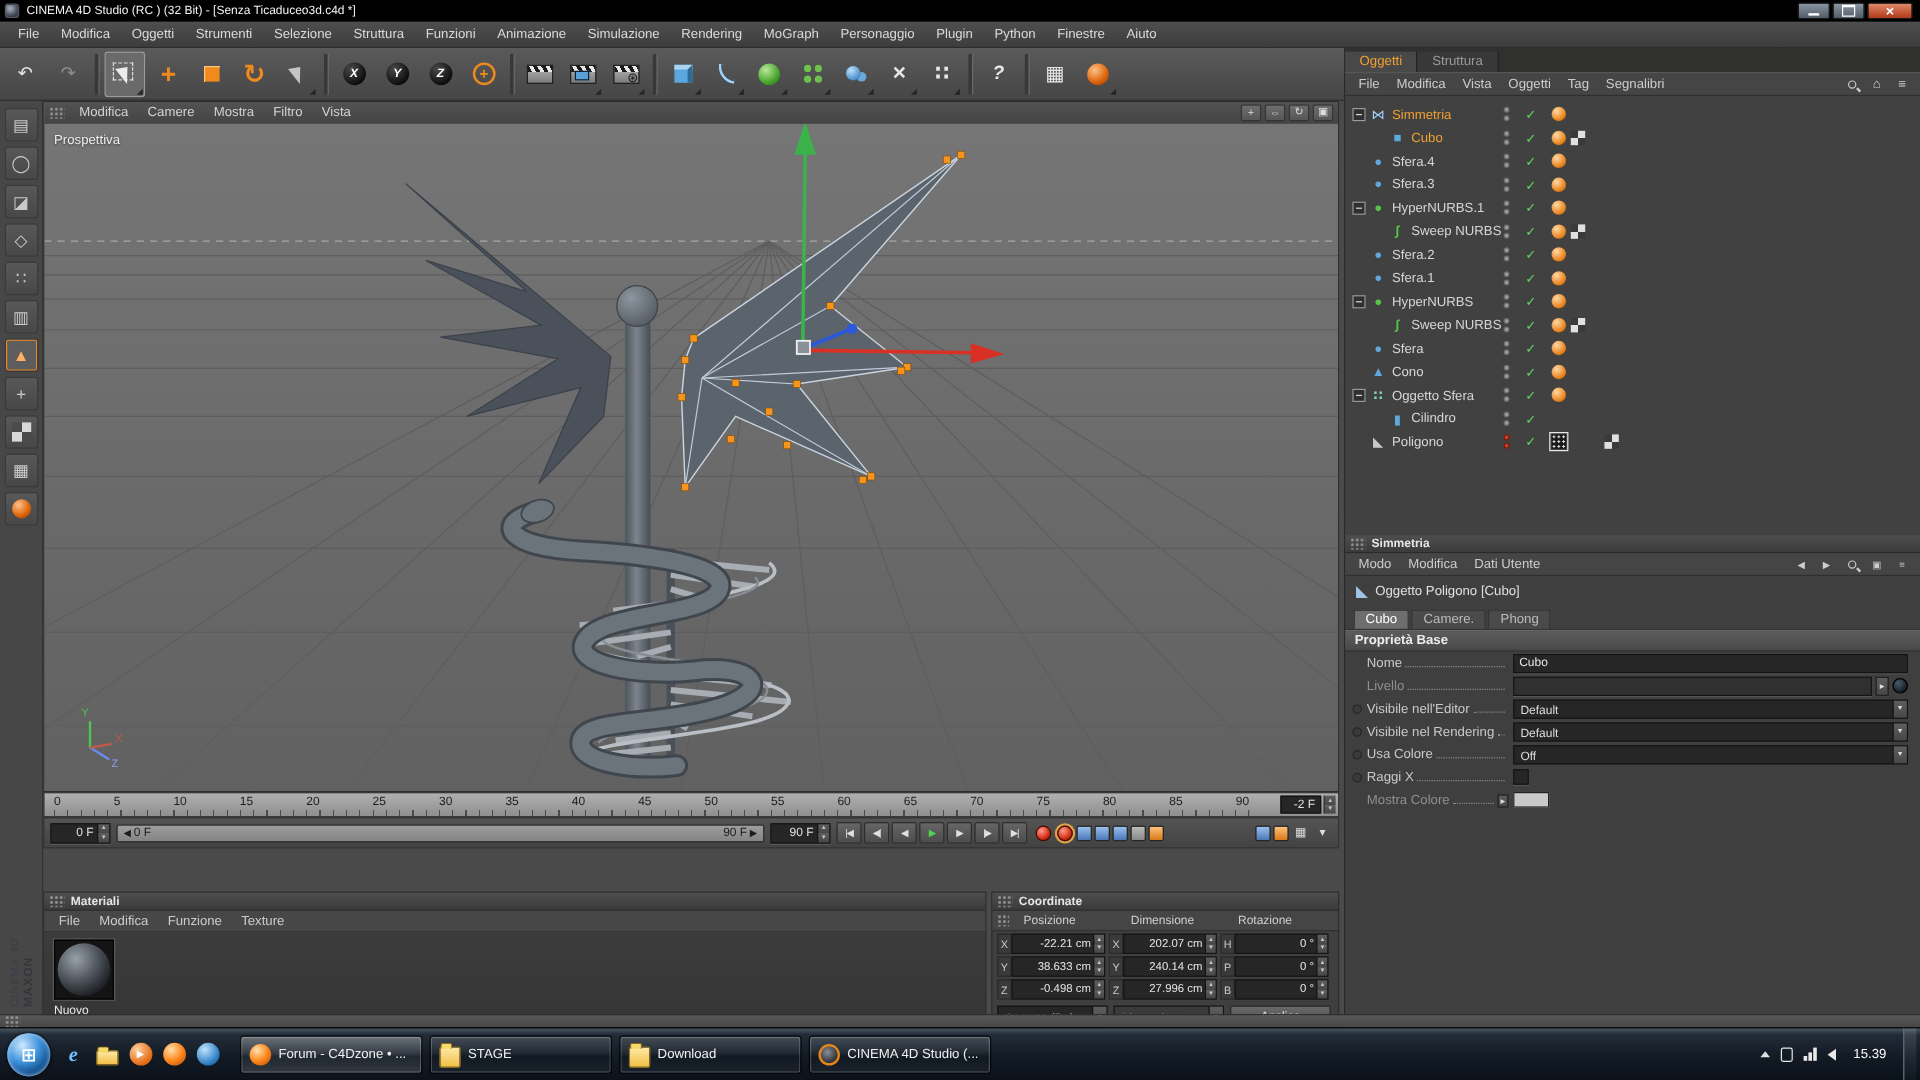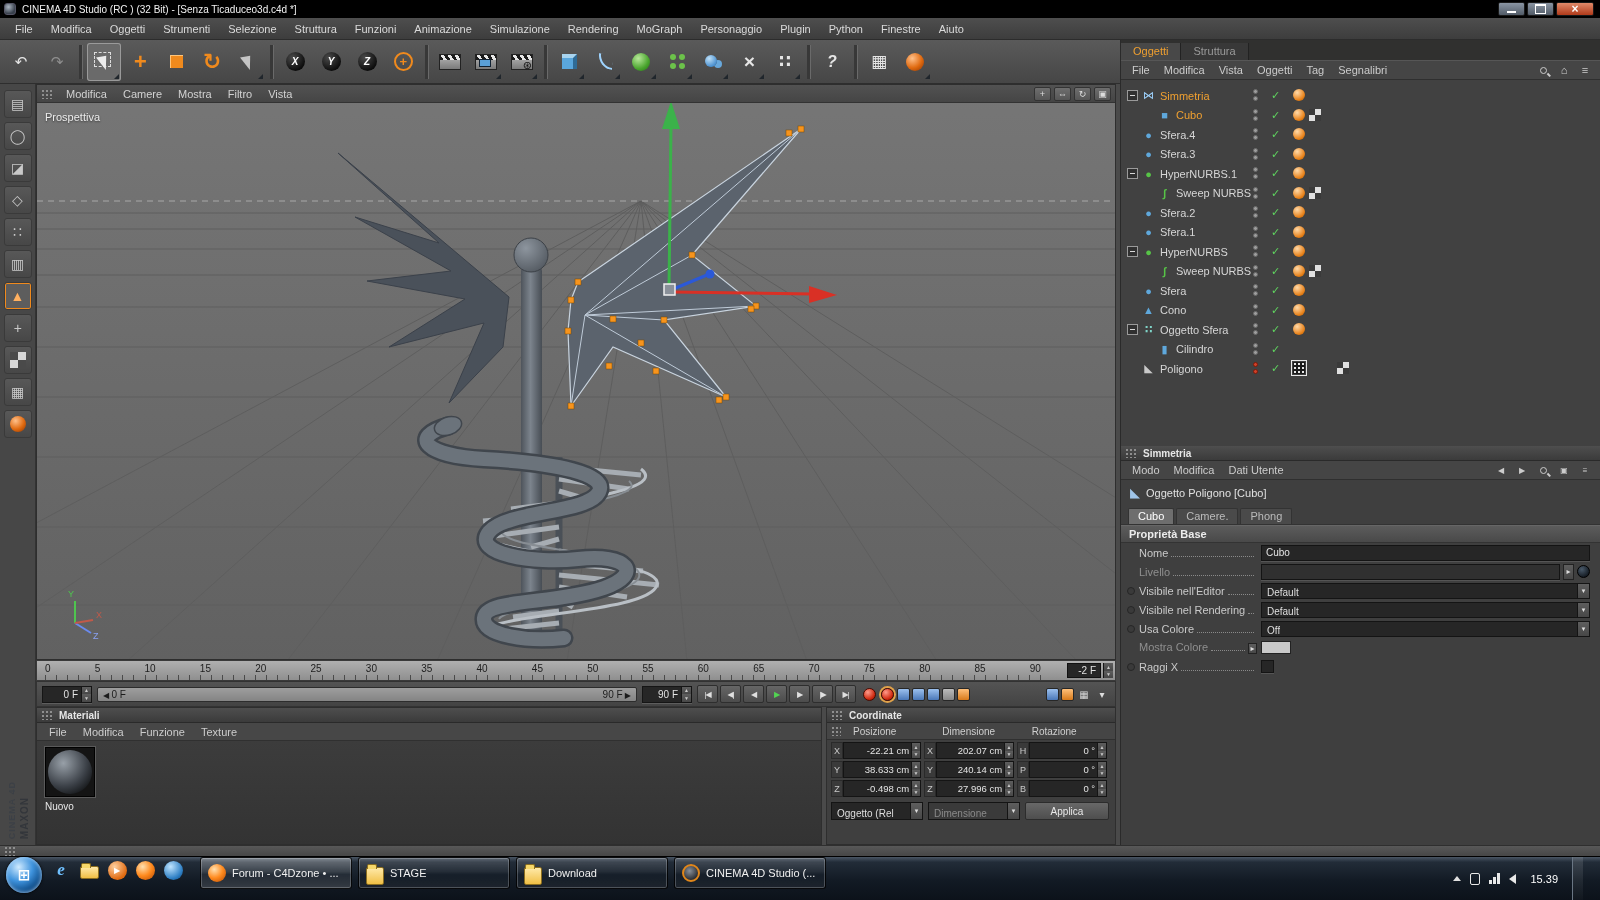--- a/index.html
+++ b/index.html
@@ -103,21 +103,21 @@
 .rbtn{width:16px;height:16px;display:flex;align-items:center;justify-content:center;font-size:10px;color:#ddd}
 .rbtn.rec::before{content:"";width:11px;height:11px;border-radius:50%;background:radial-gradient(circle at 35% 30%,#ff9a8a,#d02a10 65%,#7a0d00);border:1px solid #4a0a00}
 .rbtn.ring::before{box-shadow:0 0 0 2px #e0a24a}
 .rbtn.mini{width:13px;height:13px;border:1px solid #272727;border-radius:2px}
 .rbtn.b{background:linear-gradient(#9cc0ee,#4a78b8)}
 .rbtn.gr{background:linear-gradient(#bbb,#888)}
 .rbtn.o{background:linear-gradient(#ffc07a,#d87a1a)}
 .fargrp{margin-left:auto}
 
 
-#panels{position:absolute;left:36px;top:707px;width:1080px;height:138px;display:flex;gap:4px;z-index:4}
+#panels{position:absolute;left:36px;top:743px;width:1080px;height:138px;display:flex;gap:4px;z-index:4}
 .panel{background:#3f3f3f;border:1px solid #2e2e2e}
 .ptitle{height:15px;background:linear-gradient(#4e4e4e,#3b3b3b);border-bottom:1px solid #2a2a2a;display:flex;align-items:center;gap:5px;padding:0 4px;color:#e6e6e6;font-weight:bold;font-size:10px;flex:none}
 .pmenu{height:18px;background:#474747;border-bottom:1px solid #303030;display:flex;align-items:center;padding:0 4px;flex:none}
 .pmenu span{padding:0 8px;color:#cccccc}
 #materials{width:786px;display:flex;flex-direction:column}
 #mat-content{flex:1;background:linear-gradient(#3c3c3c,#333);padding:6px 8px;display:flex;flex-direction:column;align-items:flex-start}
 .mthumb{width:50px;height:50px;background:#141414;border:1px solid #000;box-shadow:0 0 0 1px #5a5a5a}
 .msphere{width:44px;height:44px;margin:2px;border-radius:50%;background:radial-gradient(circle at 35% 30%,#98a0a8,#3c4148 55%,#101214 85%)}
 .mname{margin-top:4px;color:#e8e8e8;font-size:10px}
 #coords{width:290px;display:flex;flex-direction:column}
@@ -200,21 +200,21 @@
 .ainput{flex:1;height:16px;background:#262626;border:1px solid #141414;box-shadow:0 1px 0 #555;color:#e4e4e4;font-size:10px;padding:0 4px;min-width:0}
 .addown{flex:1;height:16px}
 .mini-arr{width:11px;height:16px;background:linear-gradient(#5e5e5e,#474747);border:1px solid #222;color:#ddd;display:flex;align-items:center;justify-content:center;flex:none}
 .mini-arr::before{content:"▸";font-size:8px}
 .globe{width:13px;height:13px;border-radius:50%;background:radial-gradient(circle at 35% 30%,#4a5a6a,#10161d 80%);border:1px solid #000;flex:none}
 .swatch{width:30px;height:13px;background:#c9c9c9;border:1px solid #222;flex:none}
 .checkbox{width:13px;height:13px;background:#262626;border:1px solid #141414;box-shadow:0 1px 0 #555;flex:none}
 .attr-fill{flex:1;background:#3f3f3f}
 
 
-#taskbar{position:absolute;left:0;top:856px;width:1600px;height:44px;background:linear-gradient(#4a5664 0%,#222c38 12%,#121a24 55%,#0c121a 100%);border-top:1px solid #000;display:flex;padding:0 15px 0 6px;gap:7px;z-index:20}
+#taskbar{position:absolute;left:0;top:856px;width:1600px;height:44px;background:linear-gradient(#4a5664 0%,#222c38 12%,#121a24 55%,#0c121a 100%);border-top:1px solid #000;display:flex;align-items:center;padding:0 1px 0 6px;gap:7px;z-index:20}
 .orb{width:36px;height:36px;border-radius:50%;background:radial-gradient(circle at 35% 28%,#cfeaff,#3f93dd 40%,#0d4a86 72%,#062c52);box-shadow:inset 0 0 4px #bfe0ff,0 0 3px #000;display:flex;align-items:center;justify-content:center;color:#fff;font-size:15px;font-weight:bold;flex:none}
 .orb::before{content:"⊞"}
 .qicon{width:24px;height:26px;display:flex;align-items:center;justify-content:center;flex:none}
 .ic{width:19px;height:19px;display:block;position:relative}
 .ic.qi-ie::before{content:"e";position:absolute;inset:0;display:flex;align-items:center;justify-content:center;color:#6fc0ff;font:italic bold 17px "Liberation Serif","DejaVu Serif",serif}
 .ic.qi-folder{height:13px;margin-top:5px;background:linear-gradient(#ffe9a8,#f0bf45);border:1px solid #8a6d1f;border-radius:2px}
 .ic.qi-folder::before{content:"";position:absolute;left:0;top:-4px;width:8px;height:4px;background:#f7d86a;border:1px solid #8a6d1f;border-bottom:none;border-radius:2px 2px 0 0}
 .ic.qi-media{border-radius:50%;background:radial-gradient(circle at 35% 30%,#ffd0a0,#e06a10 70%)}
 .ic.qi-media::before{content:"▶";position:absolute;inset:0;display:flex;align-items:center;justify-content:center;color:#fff;font-size:8px}
 .ic.qi-ff{border-radius:50%;background:radial-gradient(circle at 35% 30%,#ffe0b0,#ff8a1e 50%,#b34700)}
@@ -1184,38 +1184,38 @@
         <span class="dots"></span>
       </span>
     <span class="actl">
         <span class="dropdown addown">
           <span class="val">Off</span>
           <span class="arr"></span>
         </span>
       </span>
   </div>
   <div class="arow">
+    <span class="acirc"></span>
+    <span class="albl">
+        <span>Raggi X</span>
+        <span class="dots"></span>
+      </span>
+    <span class="actl">
+        <span class="checkbox"></span>
+      </span>
+  </div>
+  <div class="arow">
     <span class="acirc none"></span>
     <span class="albl dis">
         <span>Mostra Colore</span>
         <span class="dots"></span>
         <span class="mini-arr" style="height:11px;width:9px"></span>
       </span>
     <span class="actl">
         <span class="swatch"></span>
-      </span>
-  </div>
-  <div class="arow">
-    <span class="acirc"></span>
-    <span class="albl">
-        <span>Raggi X</span>
-        <span class="dots"></span>
-      </span>
-    <span class="actl">
-        <span class="checkbox"></span>
       </span>
   </div>
   <div class="attr-fill"></div>
 </div>
 
 <div id="taskbar">
   <span class="orb"></span>
   <span style="display:flex;gap:4px">
 
   <span class="qicon">

